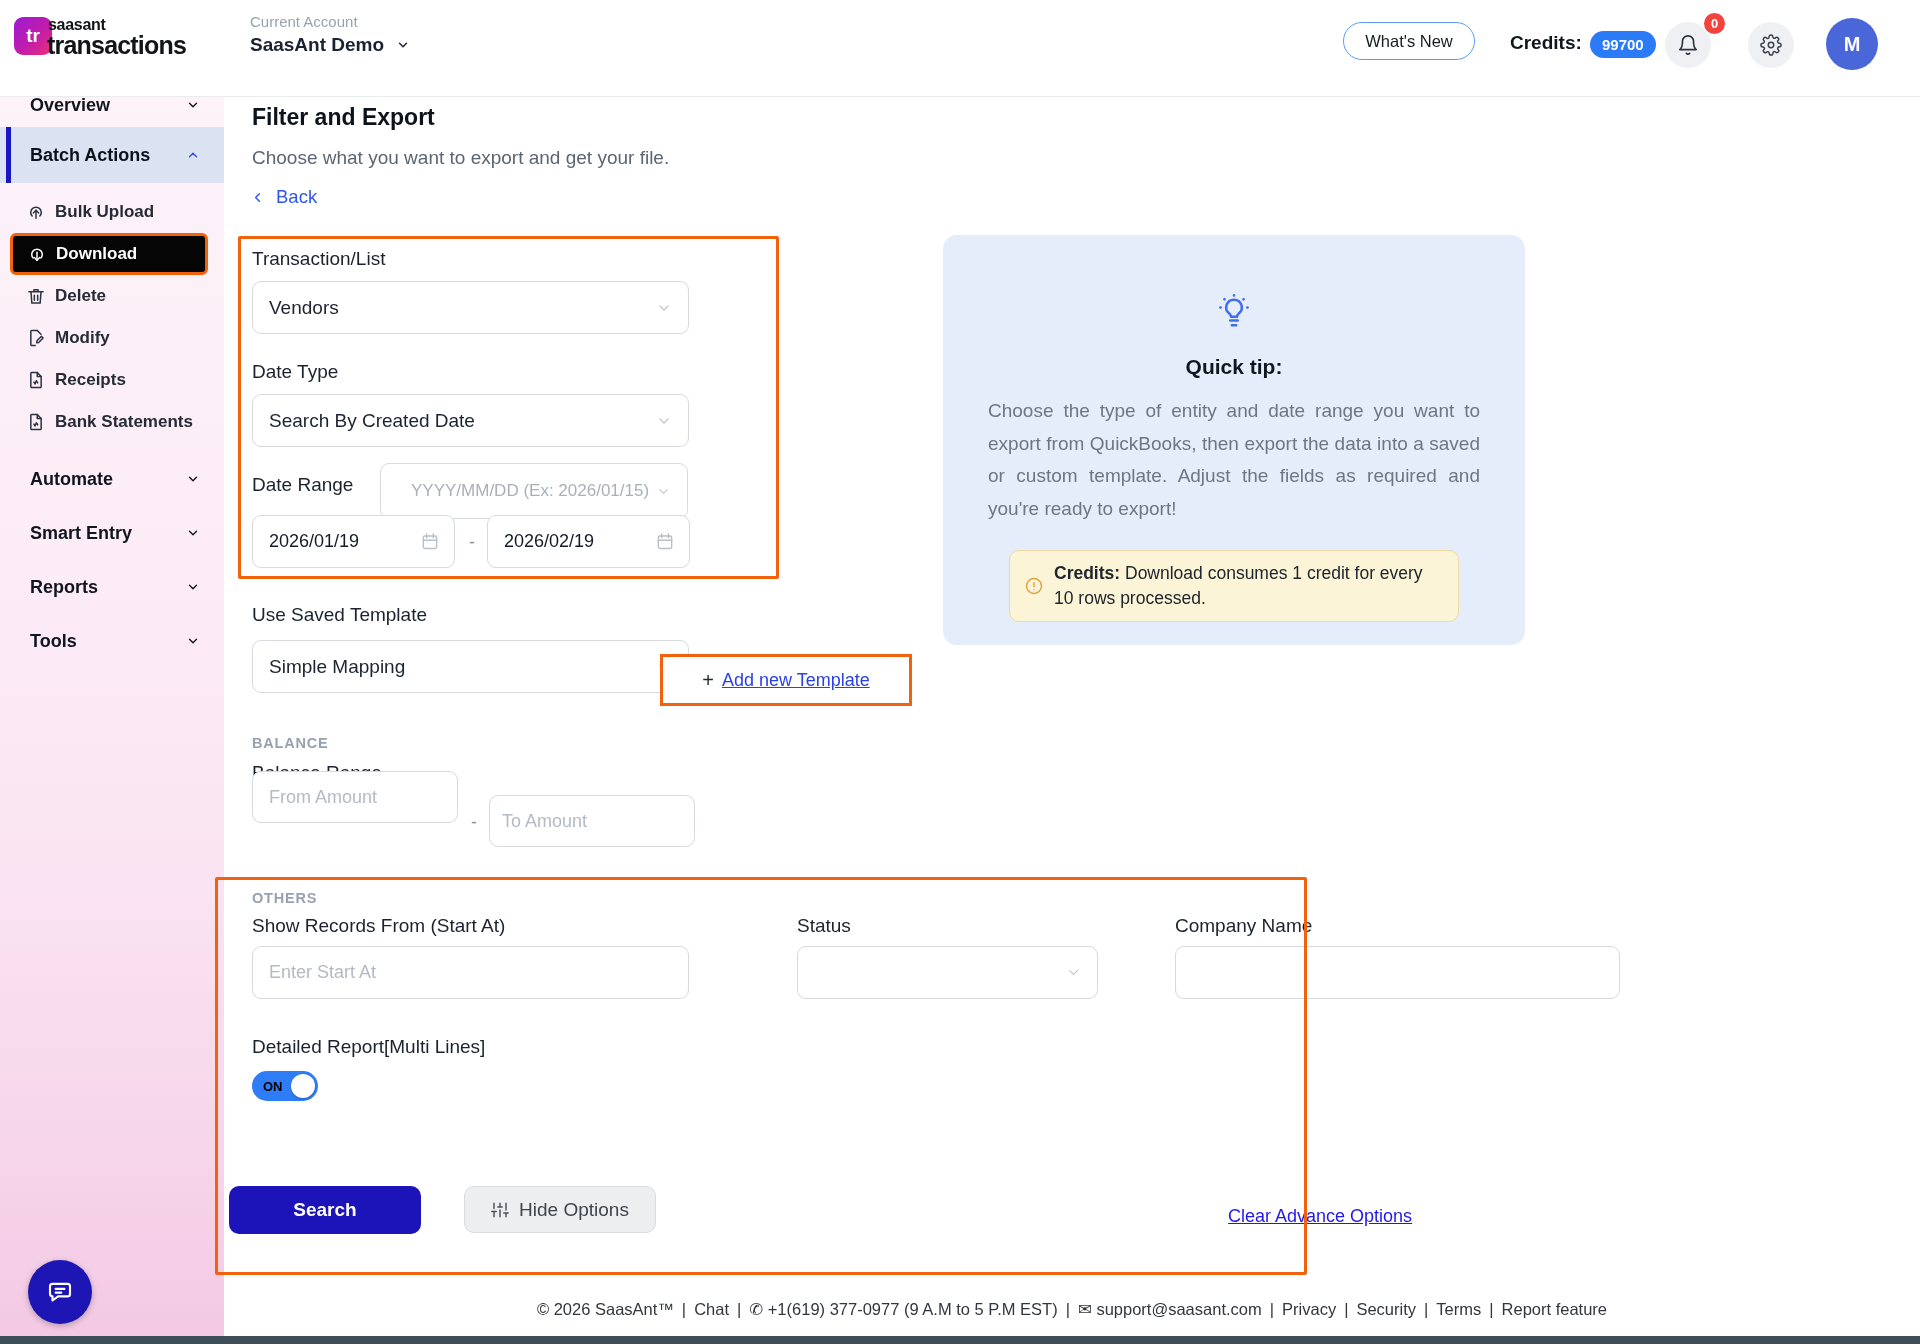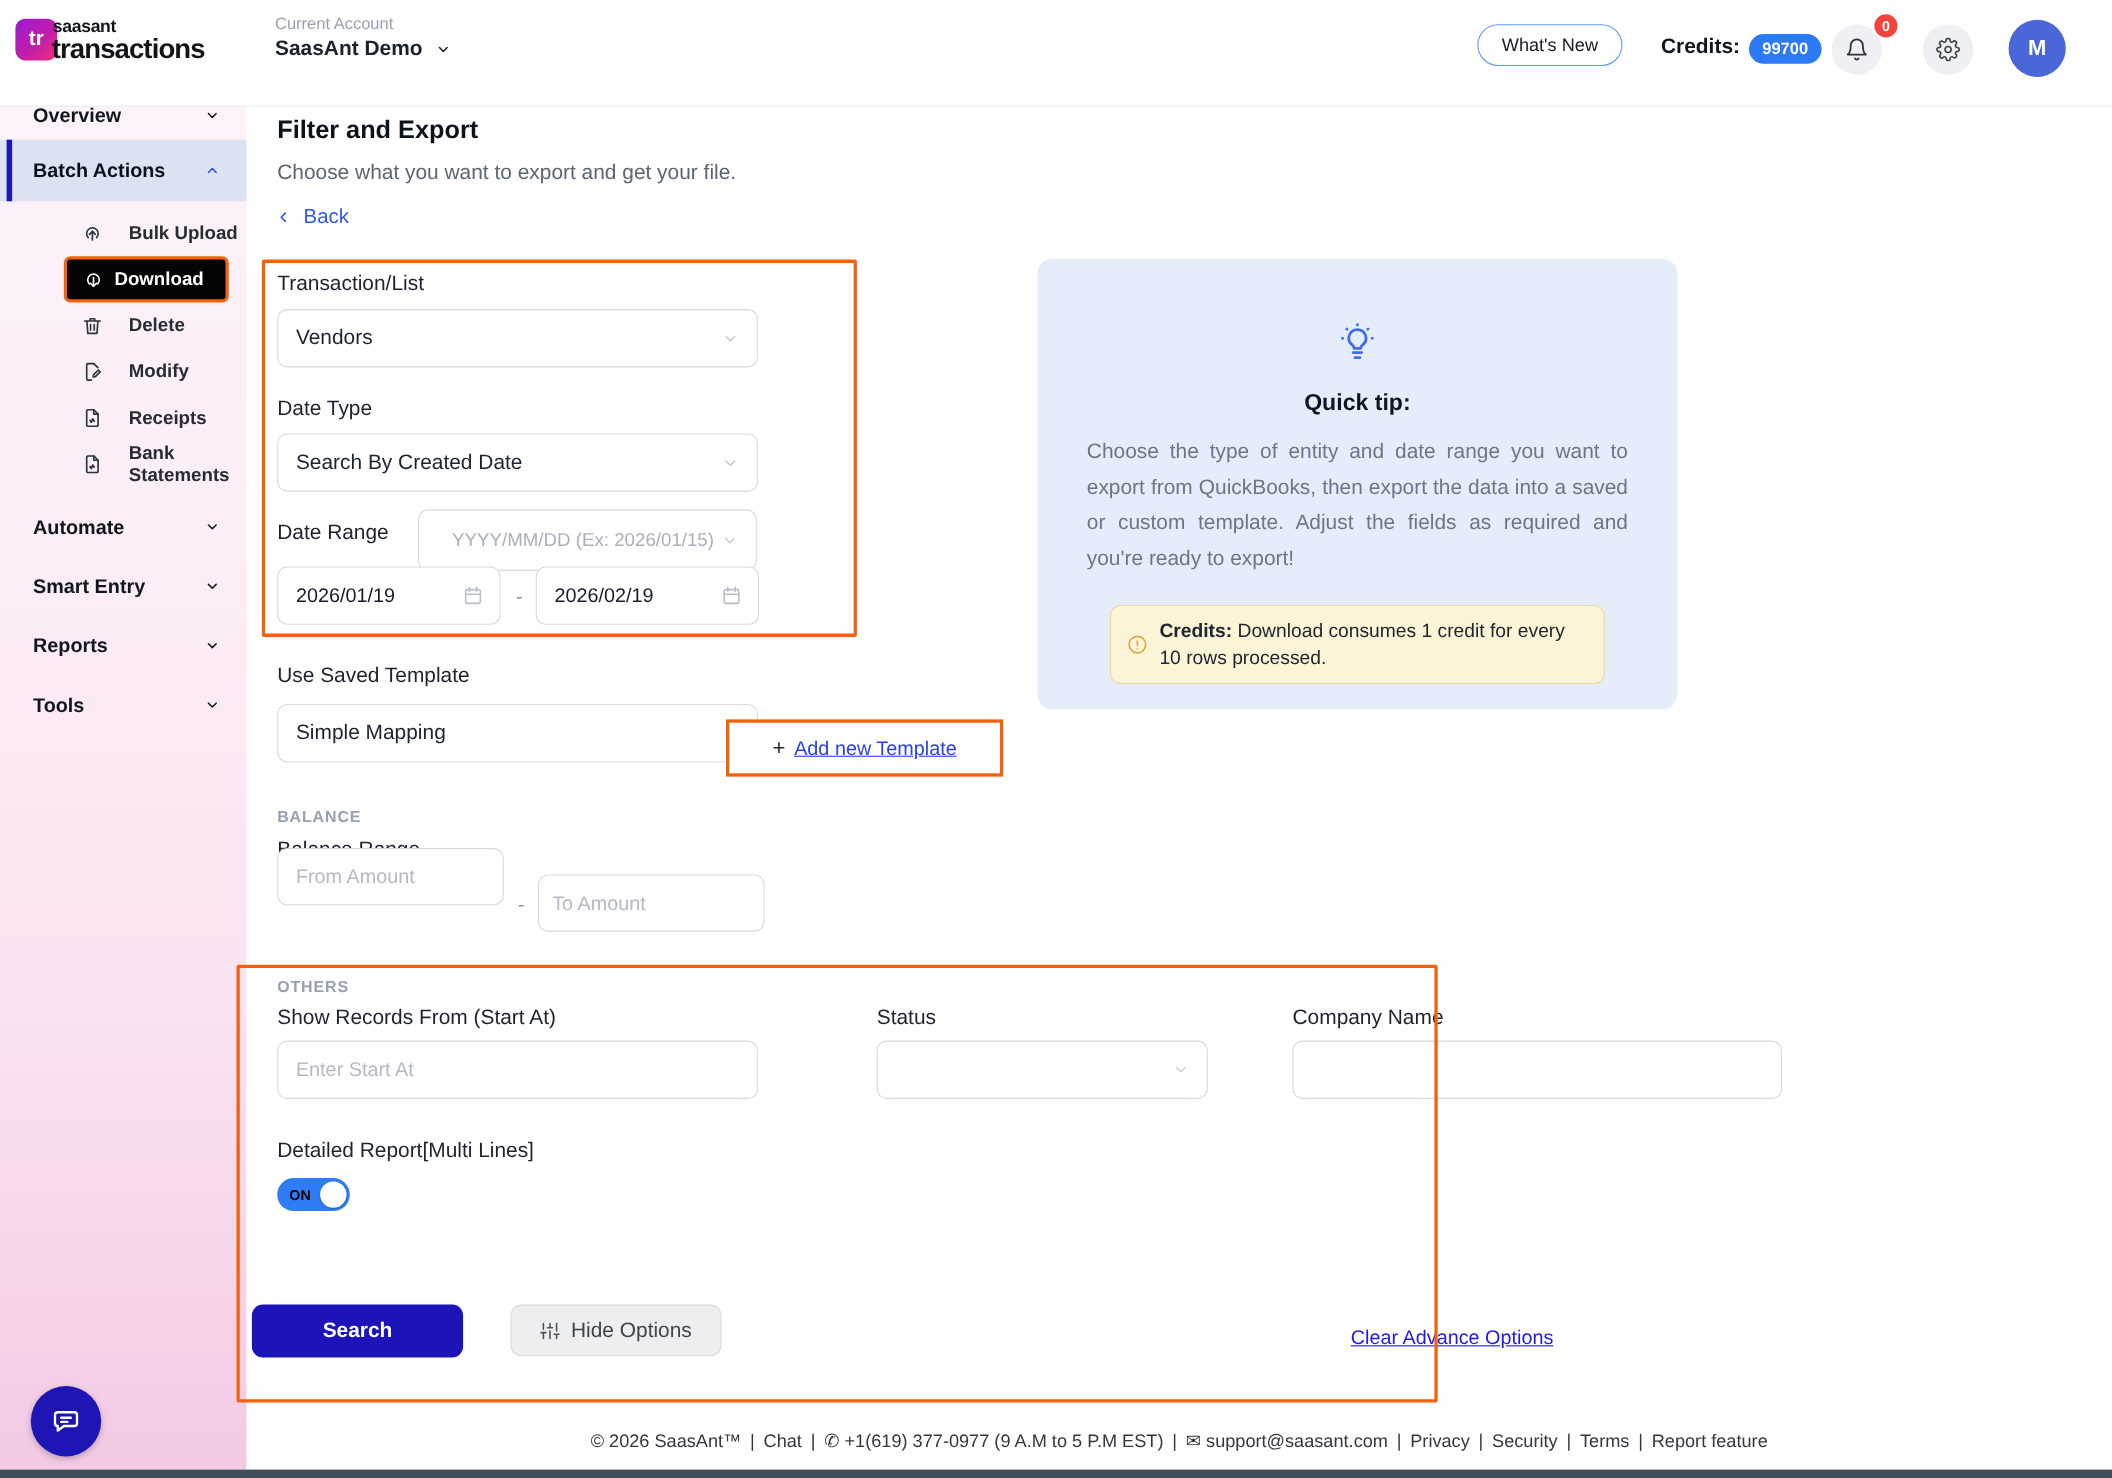--- a/index.html
+++ b/index.html
@@ -37,21 +37,21 @@
   #sidebar { position:absolute; left:0; top:75px; width:224px; height:1261px; z-index:10; padding-top:8px;
              background:linear-gradient(180deg,#fdf3f9 0%,#fcecf6 40%,#fae3f2 65%,#f6d3e9 88%,#f3c9e4 100%); }
   .srow { position:relative; display:flex; align-items:center; cursor:pointer; }
   .shead { height:44px; padding:0 24px 0 30px; justify-content:space-between; }
   .shead .slabel { font-size:18px; font-weight:bold; color:#10161f; }
   .shead svg { stroke:#10161f; }
   #s-batch { height:56px; background:#dbe2f2; }
   #s-batch .slabel { color:#0c121c; }
   #s-batch svg { stroke:#2f49ea; }
   #s-batch .active-bar { position:absolute; left:6px; top:0; width:5px; height:100%; background:#1b16c4; }
-  .ssub { height:42px; padding-left:26px; gap:23px;margin-left:48px; }
+  .ssub { height:42px; padding-left:26px; gap:9px; }
   .ssub .slabel { font-size:17px; font-weight:600; color:#262c35; }
   .ssub svg { stroke:#2a3340; flex:0 0 auto; }
   .mt8 { margin-top:8px; } .mt10 { margin-top:10px; } .mt14 { margin-top:14px; }
   #s-download { padding:0; }
   #dl-pill { position:absolute; left:10px; right:16px; top:0; bottom:0; background:#050505; border:3px solid #f2620d;
              border-radius:6px; display:flex; align-items:center; gap:9px; padding-left:14px; }
   #dl-pill .slabel { font-size:17px; font-weight:bold; color:#fff; }
   #dl-pill svg { stroke:#fff; }
 
   

